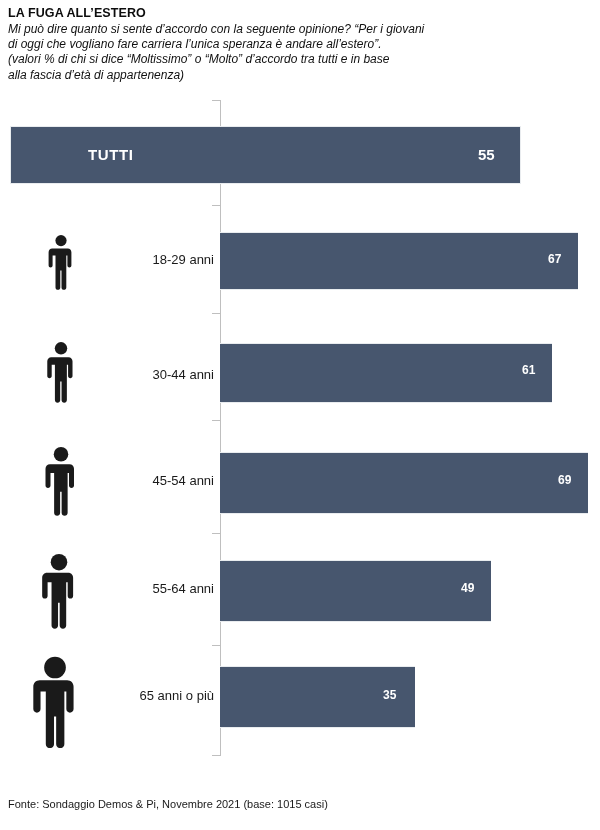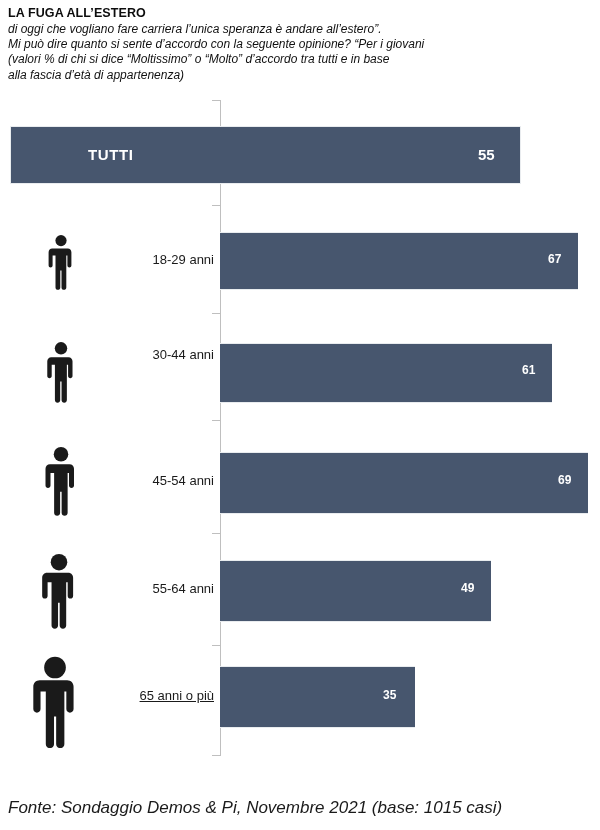--- a/index.html
+++ b/index.html
@@ -134,33 +134,32 @@
     font-size: 12px;
     font-weight: bold;
     color: #ffffff;
   }
 
   
   #footer {
     position: absolute;
     left: 8px;
     top: 798px;
-    font-size: 17px;
-    font-style: italic;
+    font-size: 11px;
     color: #1a1a1a;
     white-space: nowrap;
   }
 </style>
 </head>
 <body>
 
 <div id="header">
   <div id="chart-title">LA FUGA ALL’ESTERO</div>
+  <div class="subtitle-line">Mi può dire quanto si sente d’accordo con la seguente opinione? “Per i giovani</div>
   <div class="subtitle-line">di oggi che vogliano fare carriera l’unica speranza è andare all’estero”.</div>
-  <div class="subtitle-line">Mi può dire quanto si sente d’accordo con la seguente opinione? “Per i giovani</div>
   <div class="subtitle-line">(valori % di chi si dice “Moltissimo” o “Molto” d’accordo tra tutti e in base</div>
   <div class="subtitle-line">alla fascia d’età di appartenenza)</div>
 </div>
 
 <div id="plot">
 
   <div id="axis-line"></div>
   <div class="axis-tick" style="top:100px;"></div>
   <div class="axis-tick" style="top:205px;"></div>
   <div class="axis-tick" style="top:313px;"></div>
@@ -187,21 +186,21 @@
     <span class="age-value" style="left:548px; top:20px;">67</span>
   </div>
 
   <div class="age-row" style="top:341px;">
     <span class="fig-icon" style="left:44px; top:0px;">
       <svg width="34" height="62" viewBox="0 0 30 56">
         <circle cx="15" cy="6.6" r="5.6" fill="#1a1a1a"></circle>
         <path fill="#1a1a1a" d="M8.2 14.6h13.6c2.1 0 3.6 1.6 3.6 3.6v13.4c0 1.2-.9 2-2 2s-2-.8-2-2V21.5h-1.1V53.4c0 1.4-1 2.4-2.4 2.4s-2.4-1-2.4-2.4V36.6h-1.2v16.8c0 1.4-1 2.4-2.4 2.4s-2.4-1-2.4-2.4V21.5H6.6v10.1c0 1.2-.9 2-2 2s-2-.8-2-2V18.2c0-2 1.5-3.6 3.6-3.6z"></path>
       </svg>
     </span>
-    <span class="age-label" style="top:6px;">30-44 anni</span>
+    <span class="age-label" style="top:26px;">30-44 anni</span>
     <div class="age-bar" style="top:2px; height:60px; width:332px;"></div>
     <span class="age-value" style="left:522px; top:22px;">61</span>
   </div>
 
   <div class="age-row" style="top:448px;">
     <span class="fig-icon" style="left:42px; top:-2px;">
       <svg width="38" height="70" viewBox="0 0 30 56">
         <circle cx="15" cy="6.6" r="5.8" fill="#1a1a1a"></circle>
         <path fill="#1a1a1a" d="M8.2 14.6h13.6c2.1 0 3.6 1.6 3.6 3.6v13.4c0 1.2-.9 2-2 2s-2-.8-2-2V21.5h-1.1V53.4c0 1.4-1 2.4-2.4 2.4s-2.4-1-2.4-2.4V36.6h-1.2v16.8c0 1.4-1 2.4-2.4 2.4s-2.4-1-2.4-2.4V21.5H6.6v10.1c0 1.2-.9 2-2 2s-2-.8-2-2V18.2c0-2 1.5-3.6 3.6-3.6z"></path>
       </svg>
@@ -223,20 +222,20 @@
     <span class="age-value" style="left:461px; top:24px;">49</span>
   </div>
 
   <div class="age-row" style="top:662px;">
     <span class="fig-icon" style="left:30px; top:-6px;">
       <svg width="50" height="92" viewBox="0 0 30 56">
         <circle cx="15" cy="7" r="6.6" fill="#1a1a1a"></circle>
         <path fill="#1a1a1a" d="M7.6 14.8h14.8c2.3 0 3.9 1.7 3.9 3.9v13.6c0 1.3-1 2.2-2.2 2.2s-2.2-.9-2.2-2.2V21.6h-1.2V53.6c0 1.5-1.1 2.5-2.5 2.5s-2.5-1-2.5-2.5V36.8h-1.3v16.8c0 1.5-1.1 2.5-2.5 2.5s-2.5-1-2.5-2.5V21.6H6.2v10.7c0 1.3-1 2.2-2.2 2.2s-2.2-.9-2.2-2.2V18.7c0-2.2 1.6-3.9 3.9-3.9z"></path>
       </svg>
     </span>
-    <span class="age-label" style="top:26px;text-decoration:underline;">65 anni o più</span>
+    <span class="age-label" style="top:26px;">65 anni o più</span>
     <div class="age-bar" style="top:4px; height:62px; width:195px;"></div>
     <span class="age-value" style="left:383px; top:26px;">35</span>
   </div>
 
 </div>
 
 <div id="footer">Fonte: Sondaggio Demos &amp; Pi, Novembre 2021 (base: 1015 casi)</div>
 
 </body></html>

